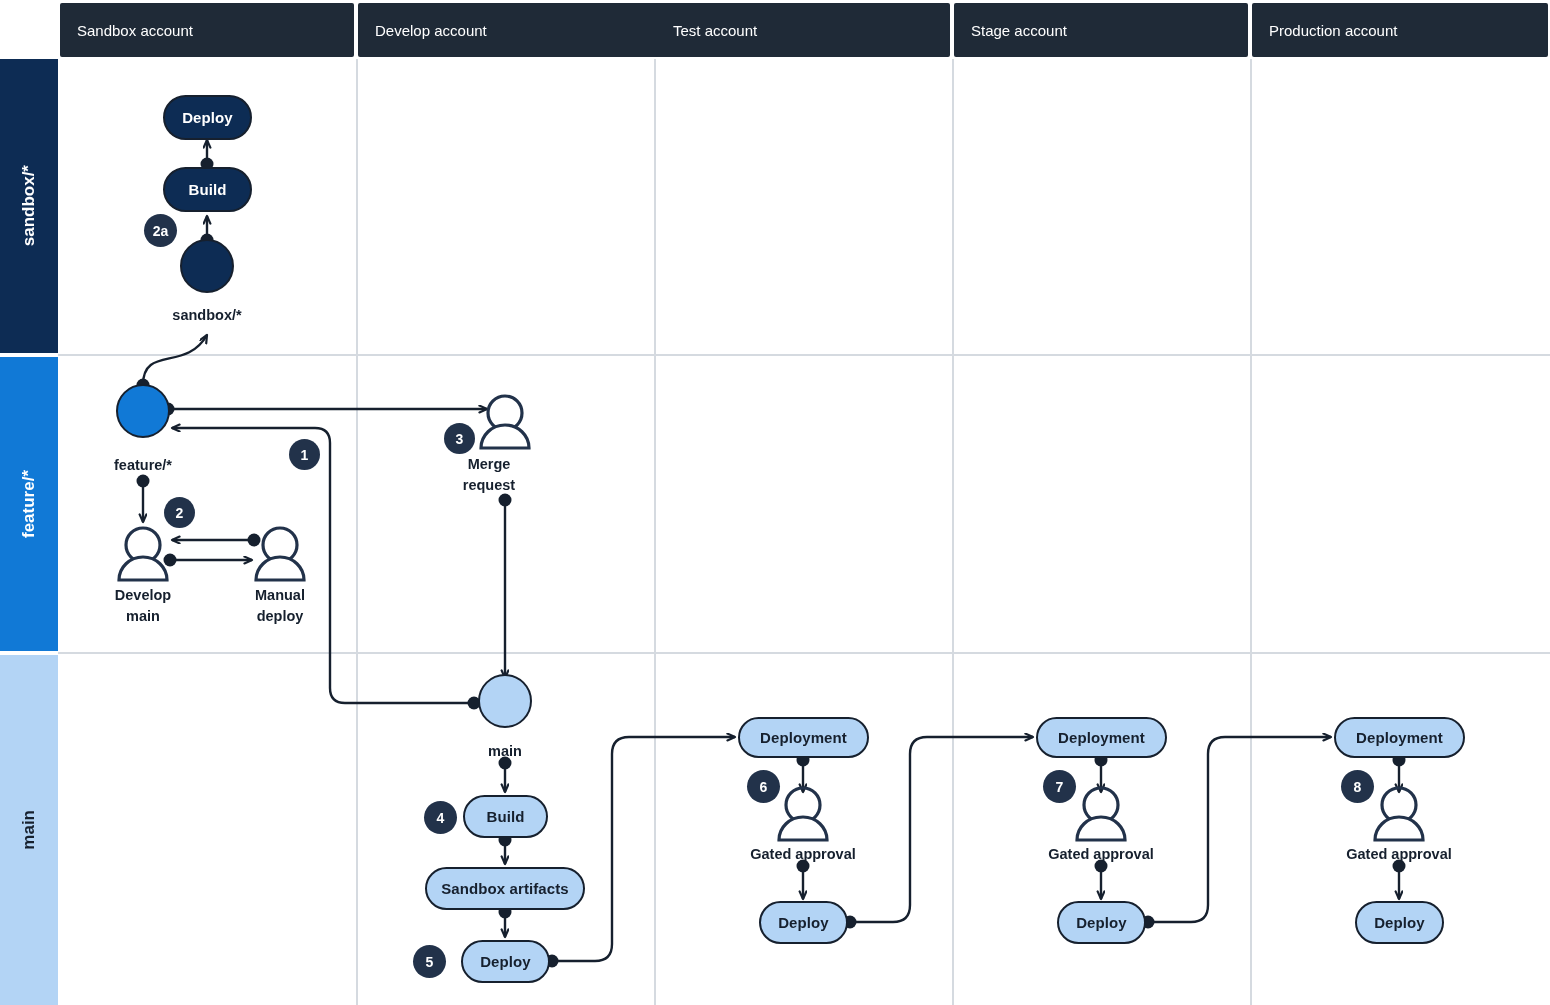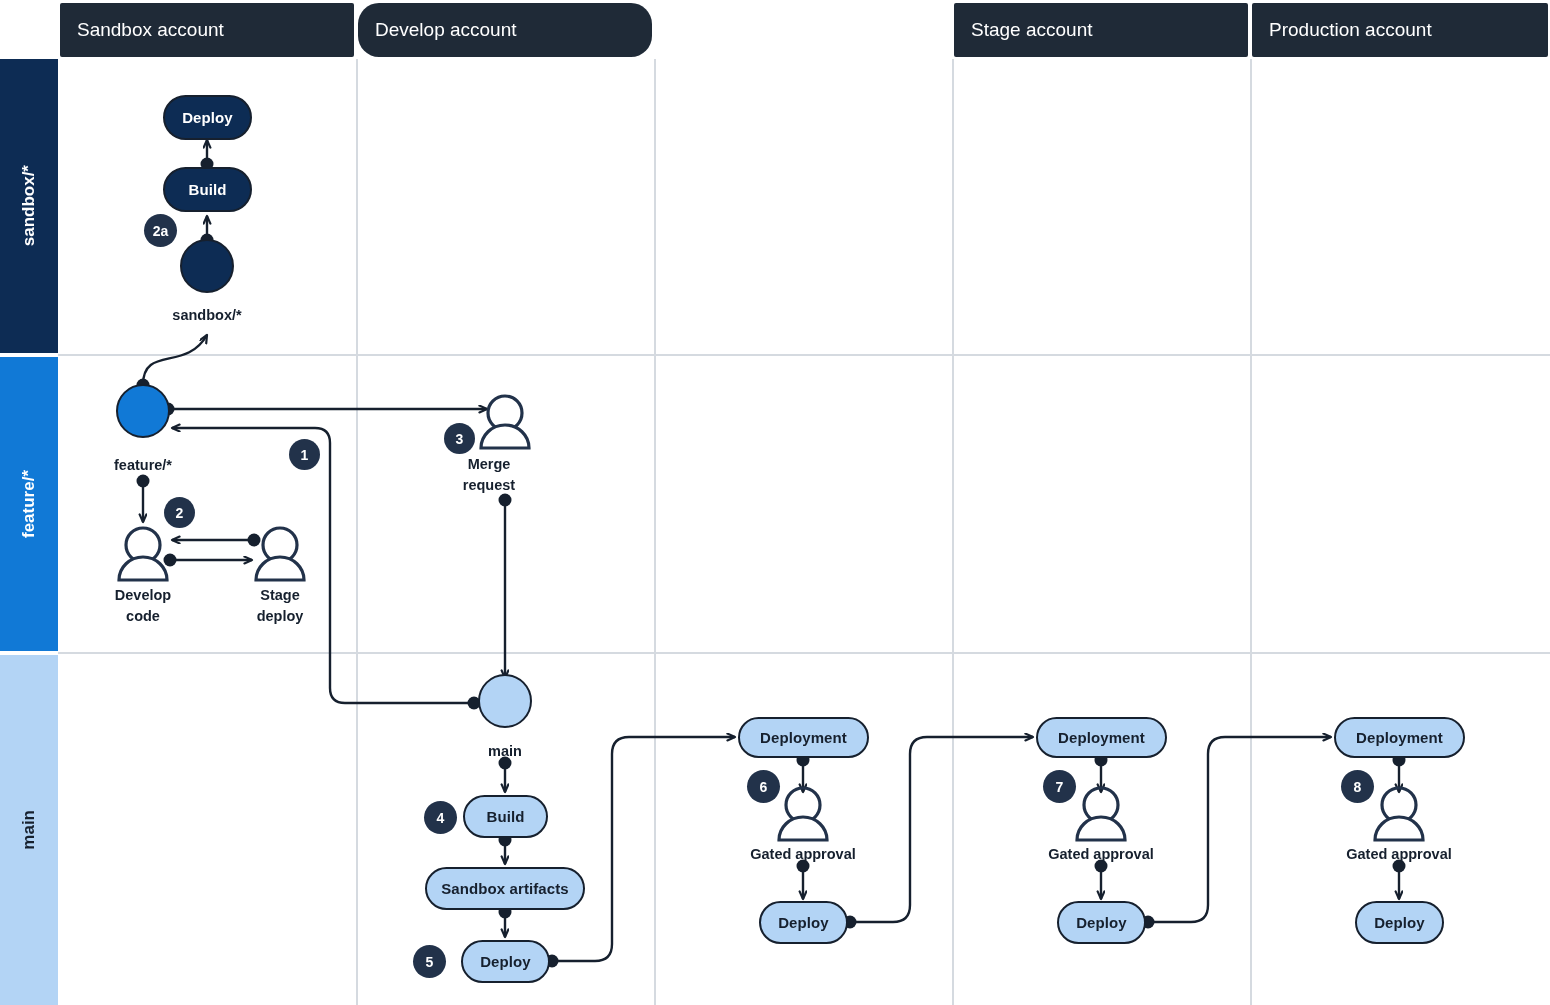--- a/index.html
+++ b/index.html
@@ -17,21 +17,21 @@
   }
   
   .corner-cell {
     position: absolute; left: 0; top: 0; width: 58px; height: 57px;
     background: #ffffff;
   }
   .col-header {
     position: absolute; top: 3px; height: 54px;
     background: #1f2a37;
     color: #ffffff;
-    font-size: 19px;
+    font-size: 15px;
     font-weight: 400;
     display: flex; align-items: center;
     padding-left: 17px;
     border-radius: 2px;
   }
   .row-label {
     position: absolute; left: 0; width: 58px;
     color: #ffffff;
     display: flex; align-items: center; justify-content: center;
     font-size: 17px; font-weight: bold;
@@ -95,22 +95,25 @@
 </head>
 <body>
 
 <div id="root">
 
   <div class="corner-cell"></div>
 
   <div class="col-header" style="left:60px;  width:294px;">
       <span>Sandbox account</span>
     </div>
-  <div class="col-header" style="left:358px; width:294px;border-radius:21px;">
+  <div class="col-header" style="left:358px; width:318px;">
       <span>Develop account</span>
+    </div>
+  <div class="col-header" style="left:656px; width:294px;">
+      <span>Test account</span>
     </div>
   <div class="col-header" style="left:1252px;width:296px;">
       <span>Production account</span>
     </div>
   <div class="col-header" style="left:954px; width:294px;">
       <span>Stage account</span>
     </div>
 
   <div class="row-label" style="top:59px;  height:294px; background:#0d2c54;">
       <span>sandbox/*</span>
@@ -251,24 +254,24 @@
   <div class="branch-node blue" style="left:116px; top:384px; width:54px; height:54px;"></div>
 
   <div class="node-label" style="left:68px; top:455px; width:150px;">feature/*</div>
 
   <div class="badge" style="left:289px; top:439px; width:31px; height:31px;">1</div>
 
   <div class="badge" style="left:164px; top:497px; width:31px; height:31px;">2</div>
 
   <div class="person" style="left:83px; top:520px; width:120px; height:68px;"></div>
   <div class="node-label" style="left:68px; top:585px; width:150px;">Develop
-code</div>
+main</div>
 
   <div class="person" style="left:220px; top:520px; width:120px; height:68px;"></div>
-  <div class="node-label" style="left:205px; top:585px; width:150px;">Stage
+  <div class="node-label" style="left:205px; top:585px; width:150px;">Manual
 deploy</div>
 
   <div class="badge" style="left:444px; top:423px; width:31px; height:31px;">3</div>
 
   <div class="person" style="left:445px; top:388px; width:120px; height:68px;"></div>
   <div class="node-label" style="left:414px; top:454px; width:150px;">Merge
 request</div>
 
   <div class="branch-node light" style="left:478px; top:674px; width:54px; height:54px;"></div>
   <div class="node-label" style="left:430px; top:741px; width:150px;">main</div>

